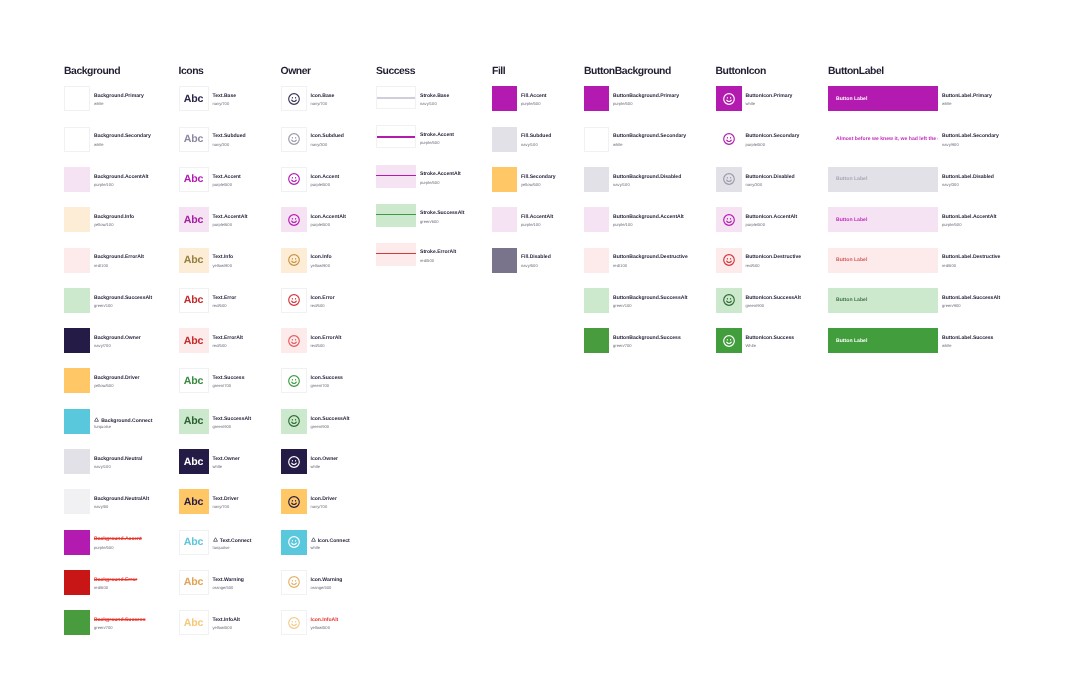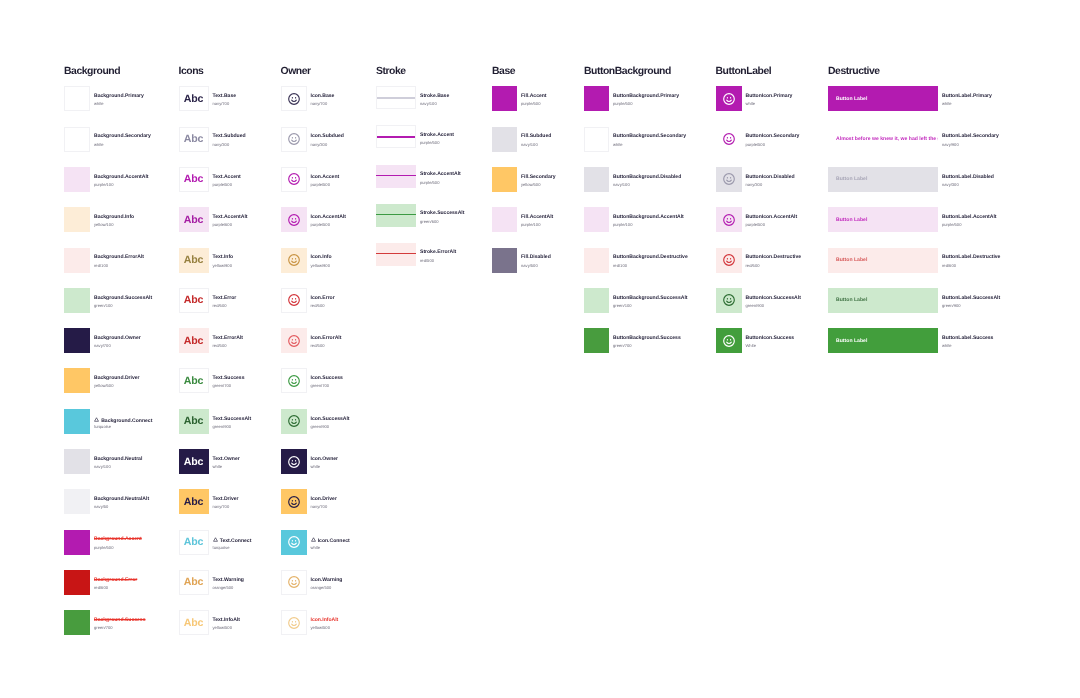--- a/index.html
+++ b/index.html
@@ -439,21 +439,21 @@
             <ellipse cx="14.7" cy="9.9" rx="1.1" ry="1.45" fill="#F1CB8B"></ellipse>
           </svg>
         </div>
         <div class="meta" style="left: 30px;">
           <div class="nm err"><span>Icon.InfoAlt</span></div>
           <div class="vl">yellow/500</div>
         </div>
       </div>
     </div>
     <div class="column">
-      <div class="col-title" style="left: 376px;">Stroke</div>
+      <div class="col-title" style="left: 376px;">Success</div>
       <div class="row" style="left: 376px; top: 86.4px; width: 160px; height: 23px;">
         <div class="sw strokebox" style="background: rgb(255, 255, 255); width: 40px; height: 23px; border: 1px solid rgb(241, 241, 244);">
           <div class="strokeline" style="background: rgb(207, 206, 218);"></div>
         </div>
         <div class="meta" style="left: 44px;">
           <div class="nm"><span>Stroke.Base</span></div>
           <div class="vl">navy/100</div>
         </div>
       </div>
       <div class="row" style="left: 376px; top: 125.45px; width: 160px; height: 23px;">
@@ -487,21 +487,21 @@
         <div class="sw strokebox" style="background: rgb(252, 235, 234); width: 40px; height: 23px;">
           <div class="strokeline" style="background: rgb(211, 59, 59);"></div>
         </div>
         <div class="meta" style="left: 44px;">
           <div class="nm"><span>Stroke.ErrorAlt</span></div>
           <div class="vl">red/500</div>
         </div>
       </div>
     </div>
     <div class="column">
-      <div class="col-title" style="left: 492px;">Base</div>
+      <div class="col-title" style="left: 492px;">Fill</div>
       <div class="row" style="left: 492px; top: 86.3px; width: 145px; height: 25px;">
         <div class="sw" style="background: rgb(179, 27, 176); width: 25px; height: 25px;"></div>
         <div class="meta" style="left: 29px;">
           <div class="nm"><span>Fill.Accent</span></div>
           <div class="vl">purple/500</div>
         </div>
       </div>
       <div class="row" style="left: 492px; top: 126.6px; width: 145px; height: 25px;">
         <div class="sw" style="background: rgb(226, 225, 231); width: 25px; height: 25px;"></div>
         <div class="meta" style="left: 29px;">
@@ -577,21 +577,21 @@
       </div>
       <div class="row" style="left: 584px; top: 328.1px; width: 145px; height: 25px;">
         <div class="sw" style="background: rgb(72, 156, 62); width: 25px; height: 25px;"></div>
         <div class="meta" style="left: 29px;">
           <div class="nm"><span>ButtonBackground.Success</span></div>
           <div class="vl">green/700</div>
         </div>
       </div>
     </div>
     <div class="column">
-      <div class="col-title" style="left: 715.5px;">ButtonLabel</div>
+      <div class="col-title" style="left: 715.5px;">ButtonIcon</div>
       <div class="row" style="left: 715.5px; top: 86.3px; width: 146px; height: 25px;">
         <div class="sw iconbox" style="background: rgb(179, 27, 176); width: 26px; height: 25px;">
           <svg width="14" height="14" viewBox="0 0 24 24" fill="none">
             <circle cx="12" cy="12" r="9.1" stroke="#FFFFFF" stroke-width="1.95" fill="none"></circle>
             <path d="M8.0 14.0c1.0 1.45 2.4 2.25 4.0 2.25s3.0-0.8 4.0-2.25" stroke="#FFFFFF" stroke-width="1.85" stroke-linecap="round" fill="none"></path>
             <ellipse cx="9.3" cy="9.9" rx="1.1" ry="1.45" fill="#FFFFFF"></ellipse>
             <ellipse cx="14.7" cy="9.9" rx="1.1" ry="1.45" fill="#FFFFFF"></ellipse>
           </svg>
         </div>
         <div class="meta" style="left: 30px;">
@@ -678,21 +678,21 @@
             <ellipse cx="14.7" cy="9.9" rx="1.1" ry="1.45" fill="#FFFFFF"></ellipse>
           </svg>
         </div>
         <div class="meta" style="left: 30px;">
           <div class="nm"><span>ButtonIcon.Success</span></div>
           <div class="vl">White</div>
         </div>
       </div>
     </div>
     <div class="column">
-      <div class="col-title" style="left: 828px;">Destructive</div>
+      <div class="col-title" style="left: 828px;">ButtonLabel</div>
       <div class="row" style="left: 828px; top: 86.3px; width: 230px; height: 25px;">
         <div class="sw btnlabel" style="background: rgb(179, 27, 176); width: 110px; height: 25px;">
           <span class="btxt" style="color: rgb(255, 255, 255);">Button Label</span>
         </div>
         <div class="meta" style="left: 114px;">
           <div class="nm"><span>ButtonLabel.Primary</span></div>
           <div class="vl">white</div>
         </div>
       </div>
       <div class="row" style="left: 828px; top: 126.6px; width: 230px; height: 25px;">

